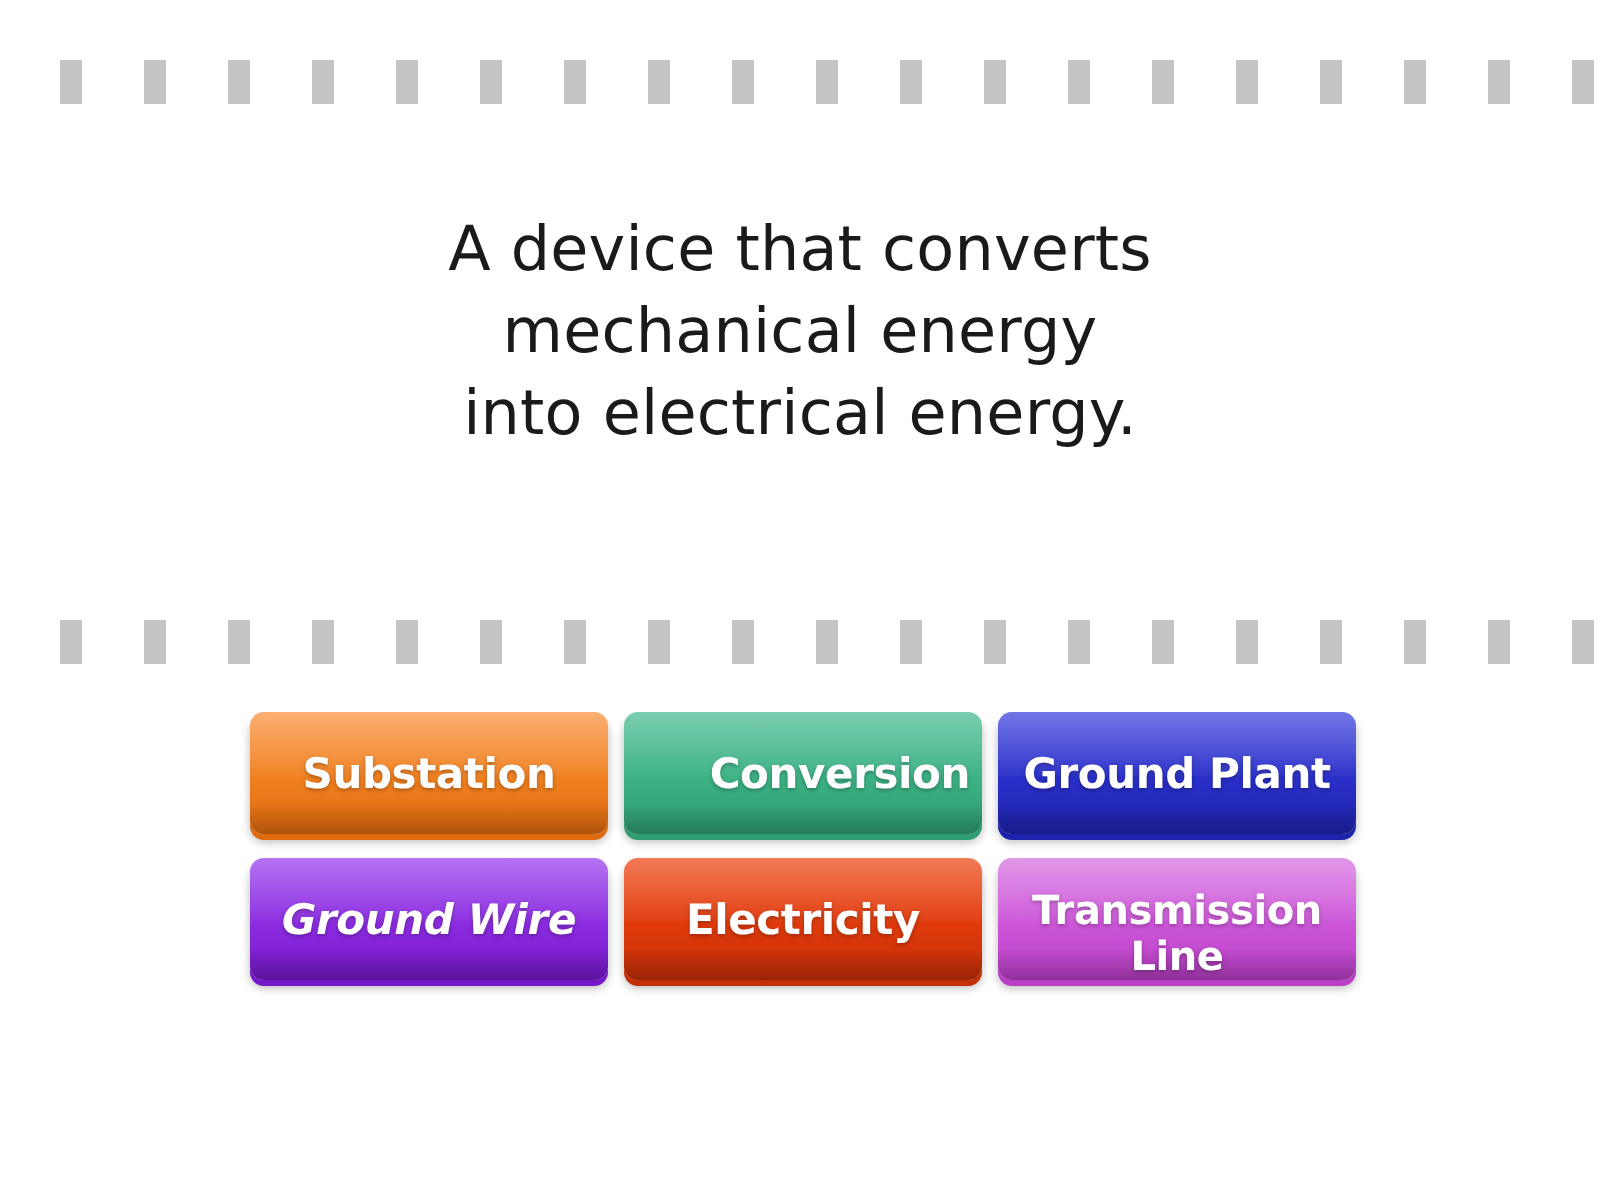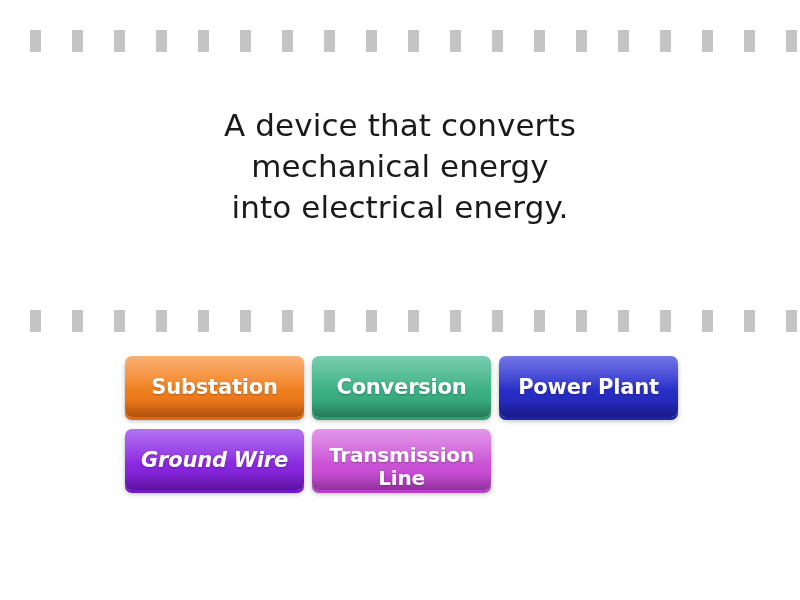--- a/index.html
+++ b/index.html
@@ -177,27 +177,30 @@
       <span class="dash" style="left: 660px; width: 11px; height: 22px; background: rgb(196, 196, 196);"></span>
       <span class="dash" style="left: 702px; width: 11px; height: 22px; background: rgb(196, 196, 196);"></span>
       <span class="dash" style="left: 744px; width: 11px; height: 22px; background: rgb(196, 196, 196);"></span>
       <span class="dash" style="left: 786px; width: 11px; height: 22px; background: rgb(196, 196, 196);"></span>
     </div>
 
   <div class="answer-grid" id="answer-grid">
       <div class="tile" style="background: linear-gradient(rgb(249, 153, 74) 0%, rgb(240, 128, 31) 55%, rgb(224, 106, 16) 100%); box-shadow: rgb(224, 106, 16) 0px 3px 0px, rgba(0, 0, 0, 0.28) 0px 4px 5px;">
         <span class="tile-label">Substation</span>
       </div>
-      <div class="tile" style="background: linear-gradient(rgb(84, 192, 152) 0%, rgb(60, 177, 132) 55%, rgb(47, 157, 114) 100%); box-shadow: rgb(47, 157, 114) 0px 3px 0px, rgba(0, 0, 0, 0.28) 0px 4px 5px;">
+      <div class="tile" style="background: linear-gradient(rgb(84, 192, 152) 0%, rgb(60, 177, 132) 55%, rgb(47, 157, 114) 100%); box-shadow: rgb(47, 157, 114) 0px 3px 0px, rgba(0, 0, 0, 0.28) 0px 4px 5px; justify-content: flex-end;">
         <span class="tile-label">Conversion</span>
       </div>
       <div class="tile" style="background: linear-gradient(rgb(74, 80, 222) 0%, rgb(42, 47, 201) 55%, rgb(30, 35, 173) 100%); box-shadow: rgb(30, 35, 173) 0px 3px 0px, rgba(0, 0, 0, 0.28) 0px 4px 5px;">
-        <span class="tile-label">Power Plant</span>
+        <span class="tile-label">Ground Plant</span>
       </div>
       <div class="tile" style="background: linear-gradient(rgb(159, 75, 238) 0%, rgb(139, 43, 224) 55%, rgb(117, 24, 201) 100%); box-shadow: rgb(117, 24, 201) 0px 3px 0px, rgba(0, 0, 0, 0.28) 0px 4px 5px; font-style: italic;">
         <span class="tile-label">Ground Wire</span>
       </div>
+      <div class="tile" style="background: linear-gradient(rgb(238, 85, 38) 0%, rgb(224, 58, 12) 55%, rgb(196, 46, 6) 100%); box-shadow: rgb(196, 46, 6) 0px 3px 0px, rgba(0, 0, 0, 0.28) 0px 4px 5px;">
+        <span class="tile-label">Electricity</span>
+      </div>
       <div class="tile two-line" style="background: linear-gradient(rgb(217, 122, 227) 0%, rgb(204, 85, 216) 55%, rgb(185, 63, 198) 100%); box-shadow: rgb(185, 63, 198) 0px 3px 0px, rgba(0, 0, 0, 0.28) 0px 4px 5px; align-items: flex-end;">
         <span class="tile-label">Transmission Line</span>
       </div>
     </div>
 
 </div>
 
 </body></html>

